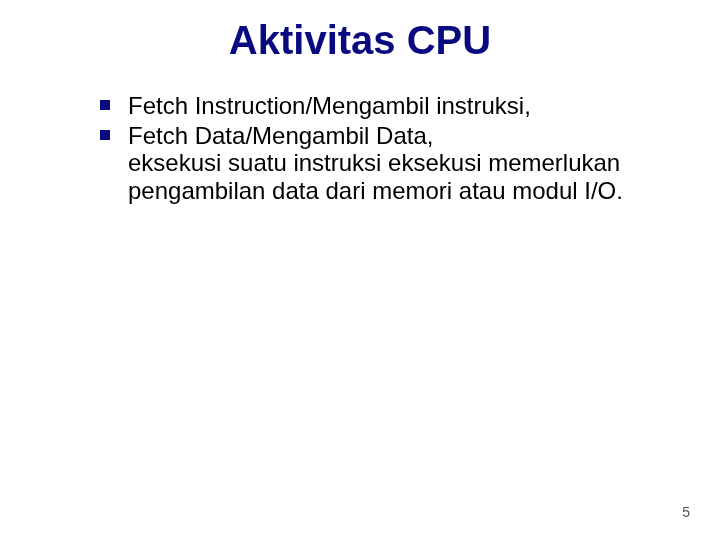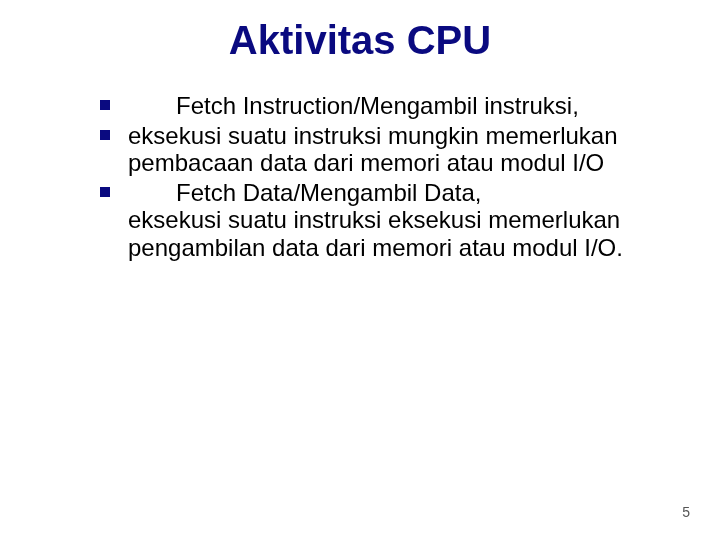--- a/index.html
+++ b/index.html
@@ -45,21 +45,20 @@
   .bullet {
     position: absolute;
     left: 0;
     top: 8px;
     width: 10px;
     height: 10px;
     background: #0a0a80;
   }
   .item-title {
     display: block;
-    margin-left: 48px;
   }
   .item-desc {
     display: block;
   }
   .page-num {
     position: absolute;
     right: 30px;
     bottom: 20px;
     font-size: 14px;
     color: #555555;
@@ -74,21 +73,20 @@
 
   <div class="content">
 
     <div class="item">
       <span class="bullet"></span>
       <span class="item-title">Fetch Instruction/Mengambil instruksi,</span>
     </div>
 
     <div class="item">
       <span class="bullet"></span>
-      <span class="item-desc">eksekusi suatu instruksi mungkin memerlukan pembacaan data dari memori atau modul I/O</span>
     </div>
 
     <div class="item">
       <span class="bullet"></span>
       <span class="item-title">Fetch Data/Mengambil Data,</span>
       <span class="item-desc">eksekusi suatu instruksi eksekusi memerlukan pengambilan data dari memori atau modul I/O.</span>
     </div>
 
   </div>
 

